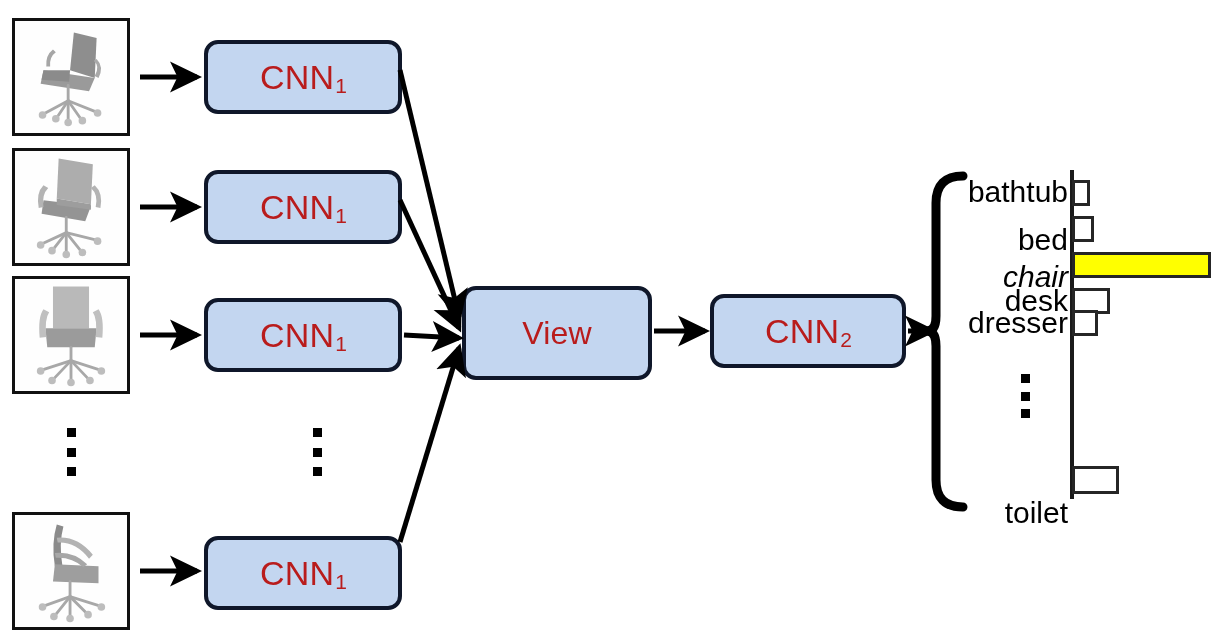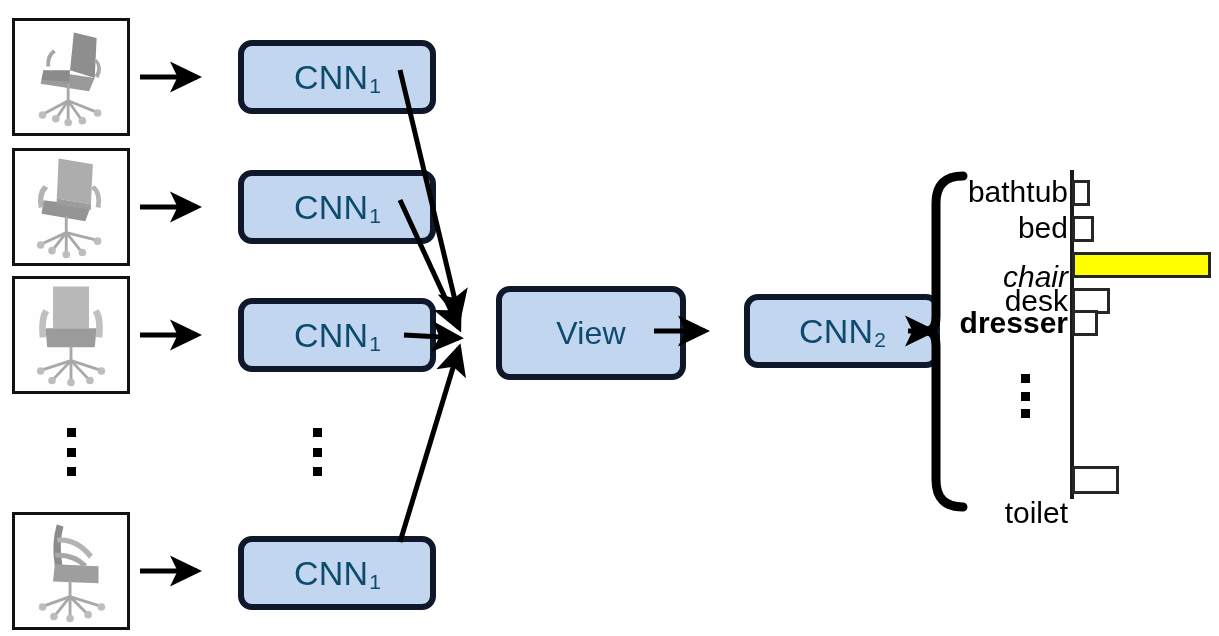--- a/index.html
+++ b/index.html
@@ -30,32 +30,31 @@
     background: #ffffff;
     box-sizing: border-box;
   }
   .view-thumb svg { display: block; width: 100%; height: 100%; }
 
   
   .proc-box {
     position: absolute;
     box-sizing: border-box;
     background: #c3d6f0;
-    border: 6px solid #0f172a;
+    border: 4px solid #0f172a;
     border-radius: 14px;
     display: flex;
     align-items: center;
     justify-content: center;
     text-align: center;
     font-size: 34px;
     line-height: 1.08;
     letter-spacing: 0.2px;
-    color: #0c4a6e;
+    color: #b91c1c;
     user-select: none;
-    margin-left: 34px;
   }
   .proc-box .sub {
     font-size: 21px;
     vertical-align: sub;
     line-height: 0;
     position: relative;
     top: 9px;
     left: 1px;
   }
   .proc-box.two-line { flex-direction: column; font-size: 32px; }
@@ -290,24 +289,24 @@
                L936 316
                Q936 331 927 331
                Q936 331 936 346
                L936 480
                Q936 507 963 507" stroke="#000000" stroke-width="9" fill="none" stroke-linecap="round" stroke-linejoin="round"></path>
     </g>
   </svg>
 
   <div class="class-labels" style="left:930px; top:0; width:138px; height:636px;">
     <div class="class-label" style="top:177px;">bathtub</div>
-    <div class="class-label" style="top:213px;">bed</div>
+    <div class="class-label" style="top:225px;">bed</div>
     <div class="class-label" style="top:262px;font-style:italic;">chair</div>
     <div class="class-label" style="top:286px;">desk</div>
-    <div class="class-label" style="top:308px;font-weight:bold;">dresser</div>
+    <div class="class-label" style="top:308px;">dresser</div>
     <div class="class-label" style="top:466px;margin-top:32px;">toilet</div>
   </div>
 
   <div class="vdots" style="left:1021px; top:374px; width:8px; height:44px;">
     <i></i>
     <i></i>
     <i></i>
   </div>
 
   <div class="hist-axis" style="left:1070px; top:170px; height:329px;"></div>

